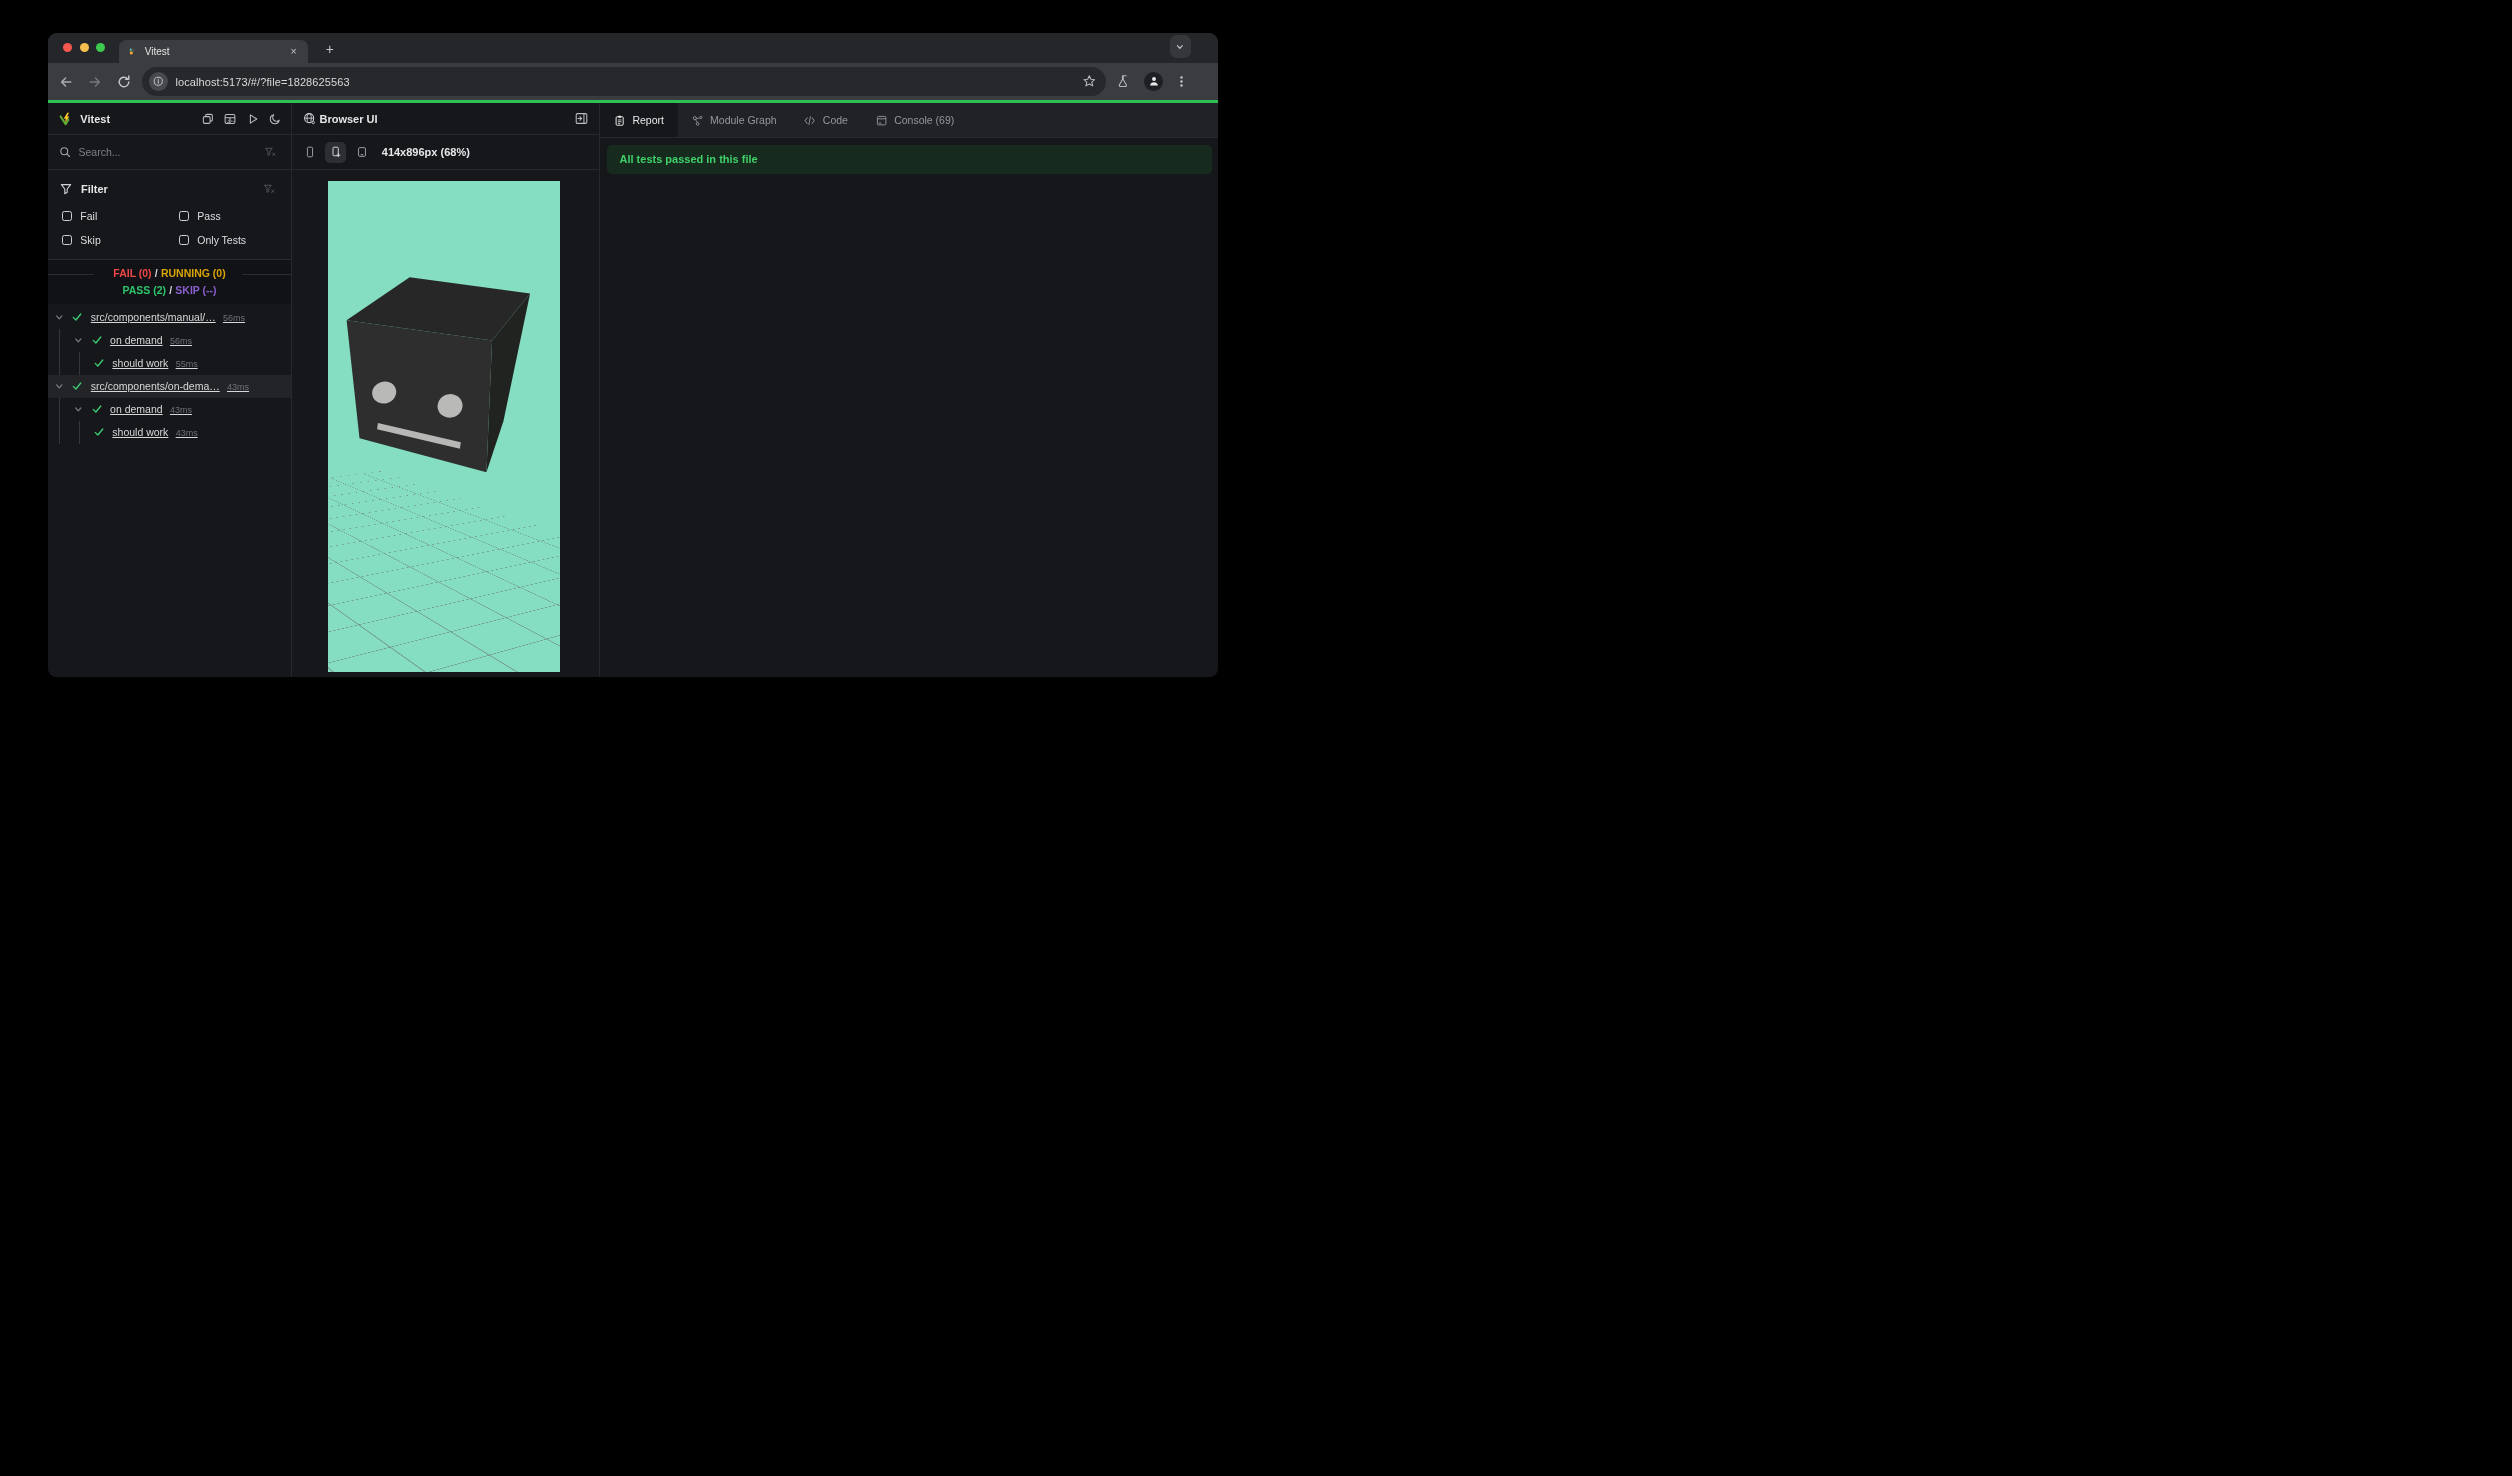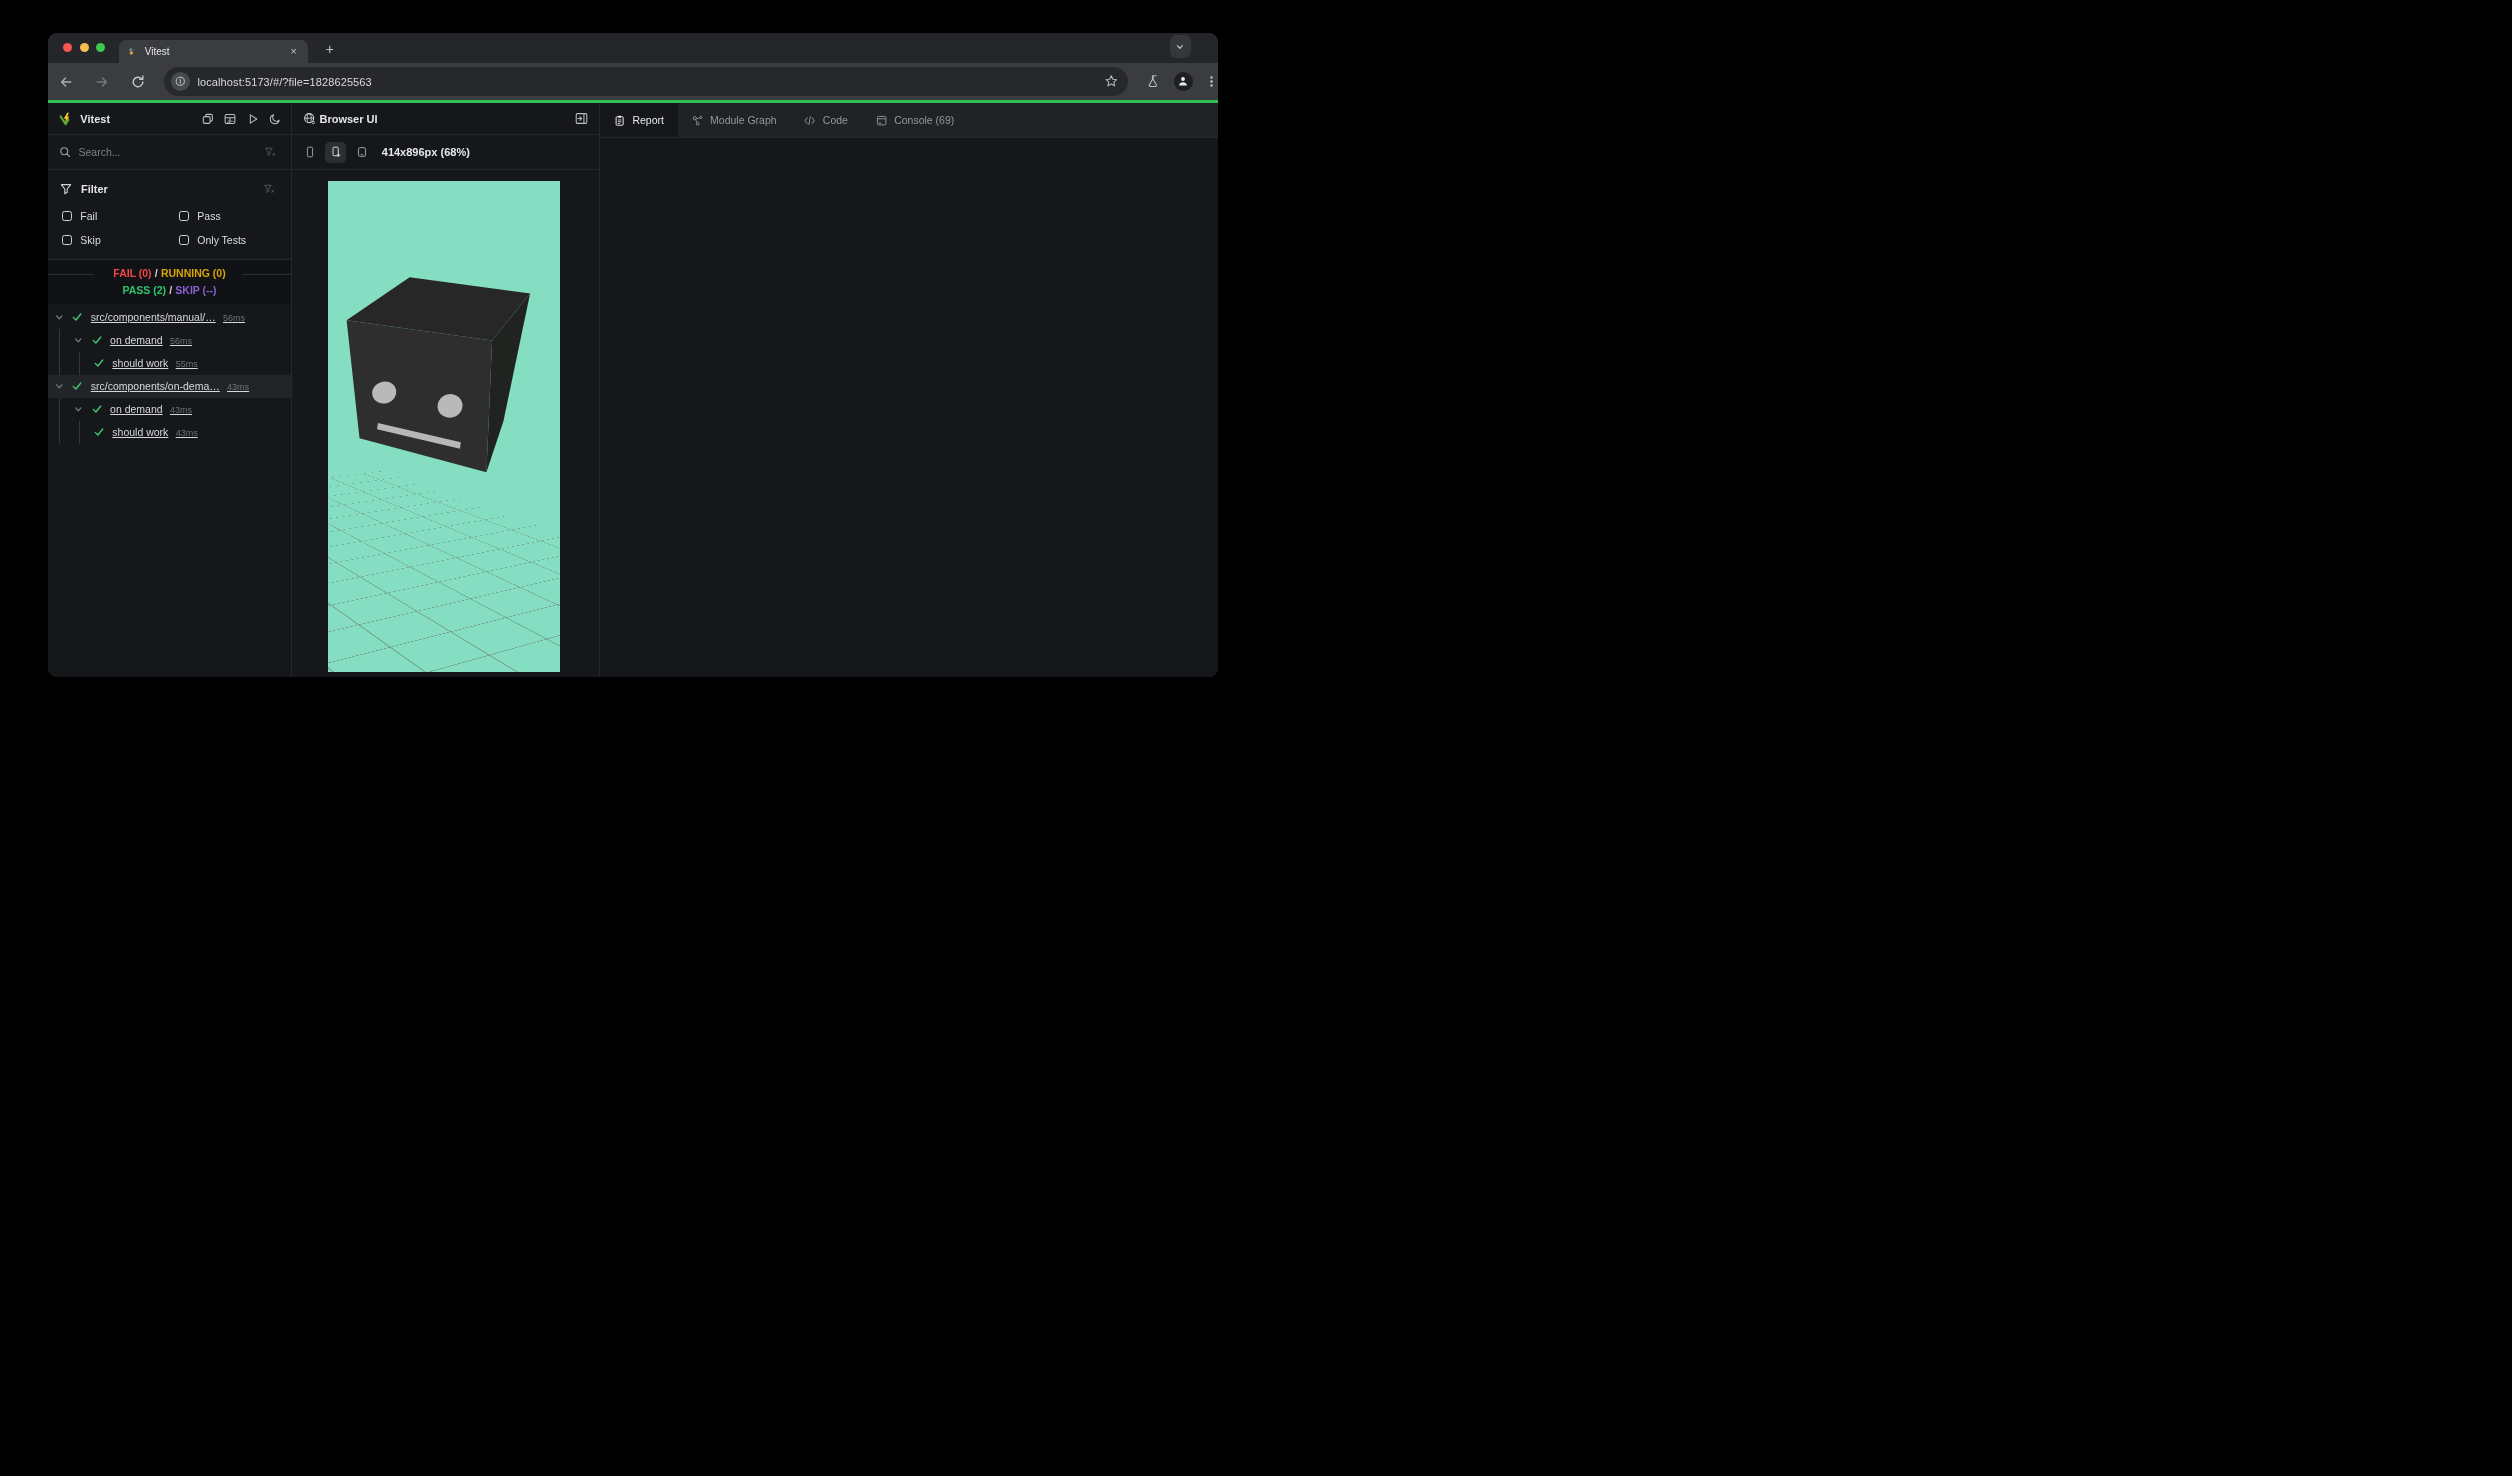--- a/index.html
+++ b/index.html
@@ -23,21 +23,21 @@
   .tab-fav { width:10.5px; height:10.5px; margin-right:7.3px; flex:0 0 auto; }
   .tab-title { color:#e2e4e6; font-size:10px; flex:1; }
   .tab-close { color:#c3c6c9; font-size:10.5px; width:13px; height:13px; line-height:12px;
                text-align:center; border-radius:3.2px; cursor:pointer; }
   .newtab { position:absolute; left:272px; top:8px; width:19.4px; height:19.4px; color:#c3c6c9;
             font-size:13.8px; line-height:18.6px; text-align:center; border-radius:50%; }
   .tabsearch { position:absolute; right:27.5px; top:2.4px; width:21px; height:23px; background:#35373a;
                border-radius:6.5px; display:flex; align-items:center; justify-content:center; color:#c9ccd0; }
 
   
-  .toolbar { position:relative; height:37px; background:#3b3c3f; display:flex; align-items:center;justify-content:space-between; }
+  .toolbar { position:relative; height:37px; background:#3b3c3f; display:flex; align-items:center; }
   .nav-ic { width:16px; height:16px; color:#a9adb2; flex:0 0 auto; }
   .nav-ic.dim { color:#77797d; }
   .back { margin-left:9.7px; } .fwd { margin-left:13px; } .reload { margin-left:13px; color:#c2c5c8; }
   .pill { position:relative; margin-left:10.5px; width:964px; height:29px; background:#27282b;
           border-radius:14.6px; display:flex; align-items:center; }
   .info-circle { width:19.4px; height:19.4px; border-radius:50%; background:#47494d; color:#cdd0d3;
                  display:flex; align-items:center; justify-content:center; margin-left:6.5px; }
   .url { color:#d9dadc; font-size:11px; margin-left:7.3px; letter-spacing:0.1px; }
   .star { position:absolute; right:9.7px; width:14.6px; height:14.6px; color:#b4b7bb; }
   .bar-right { display:flex; align-items:center; margin-left:11.3px; gap:12px; }
@@ -455,18 +455,23 @@
           <div class="rtab">
             <svg viewBox="0 0 16 16">
               <rect x="2" y="2" width="12" height="12" rx="1.6" fill="none" stroke="currentColor" stroke-width="1.3"></rect>
               <line x1="2" y1="5.4" x2="14" y2="5.4" stroke="currentColor" stroke-width="1.3"></line>
               <line x1="4.4" y1="11.4" x2="7" y2="11.4" stroke="currentColor" stroke-width="1.4" stroke-linecap="round"></line>
             </svg>
             <span>Console (69)</span>
           </div>
         </div>
 
+        <div class="report-body">
+          <div class="banner">
+            <span>All tests passed in this file</span>
+          </div>
+        </div>
       </div>
 
     </div>
   </div>
 </div>
 
 
 </body></html>

